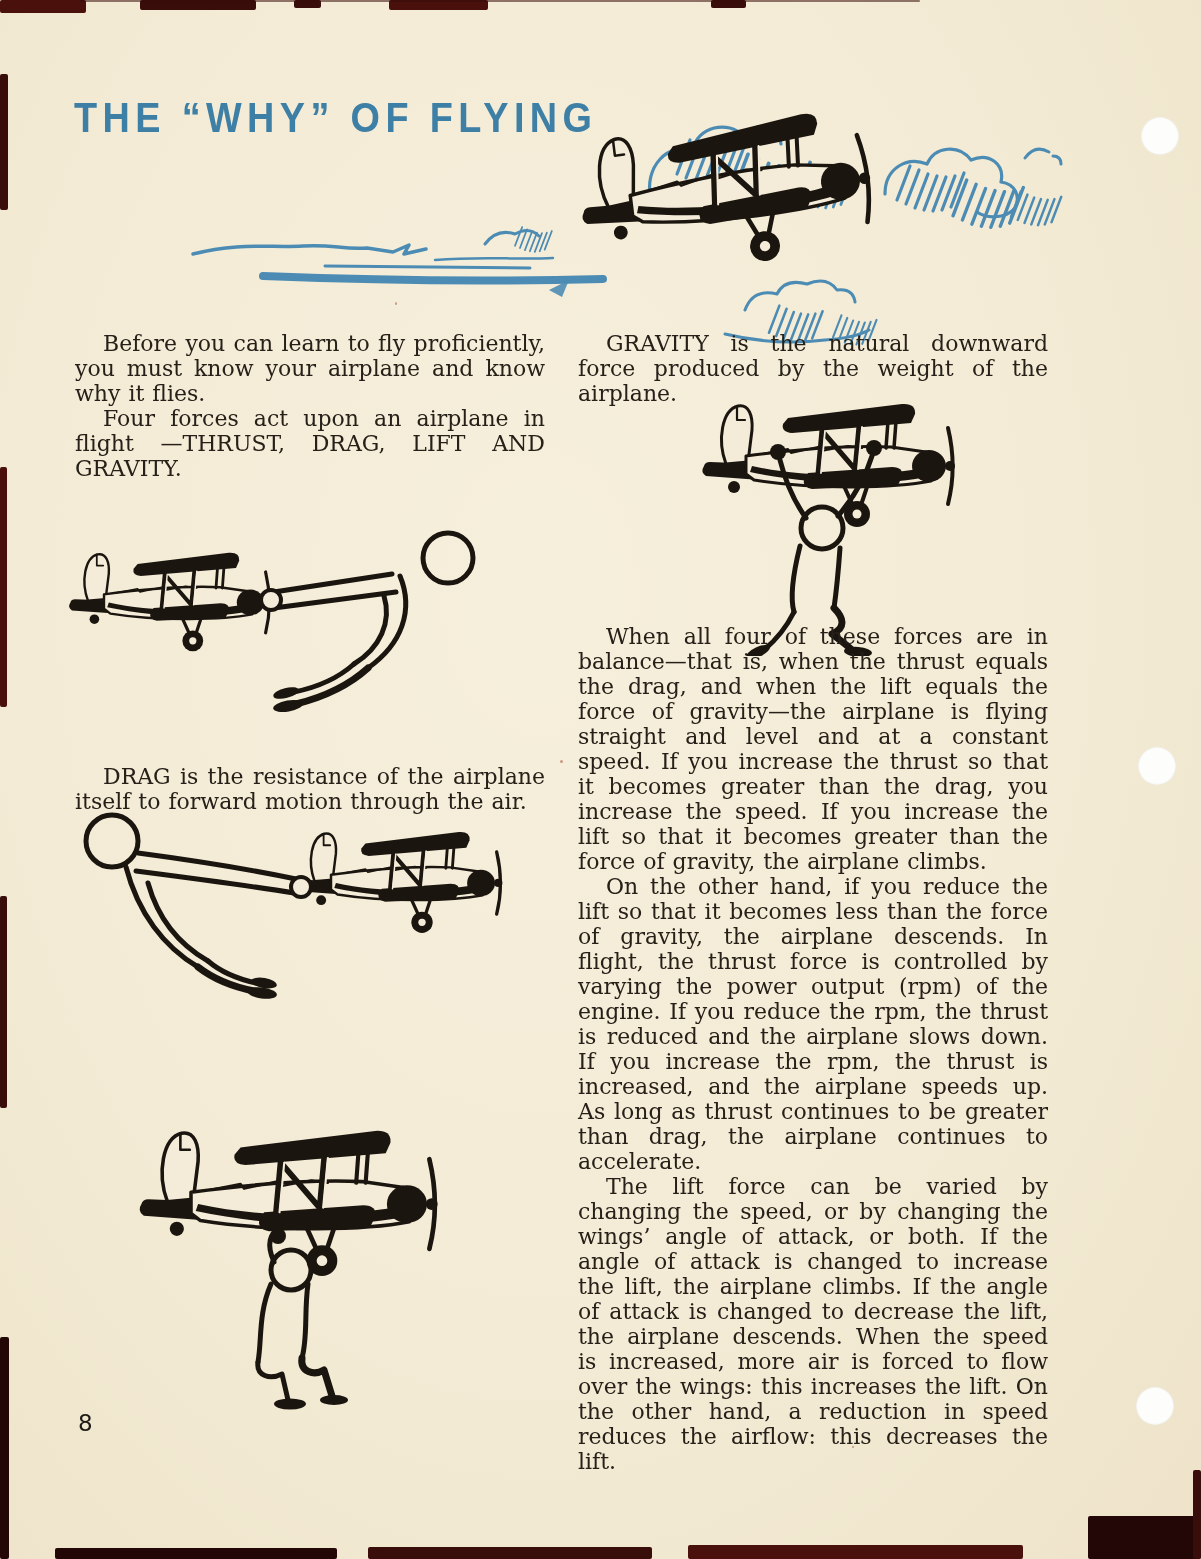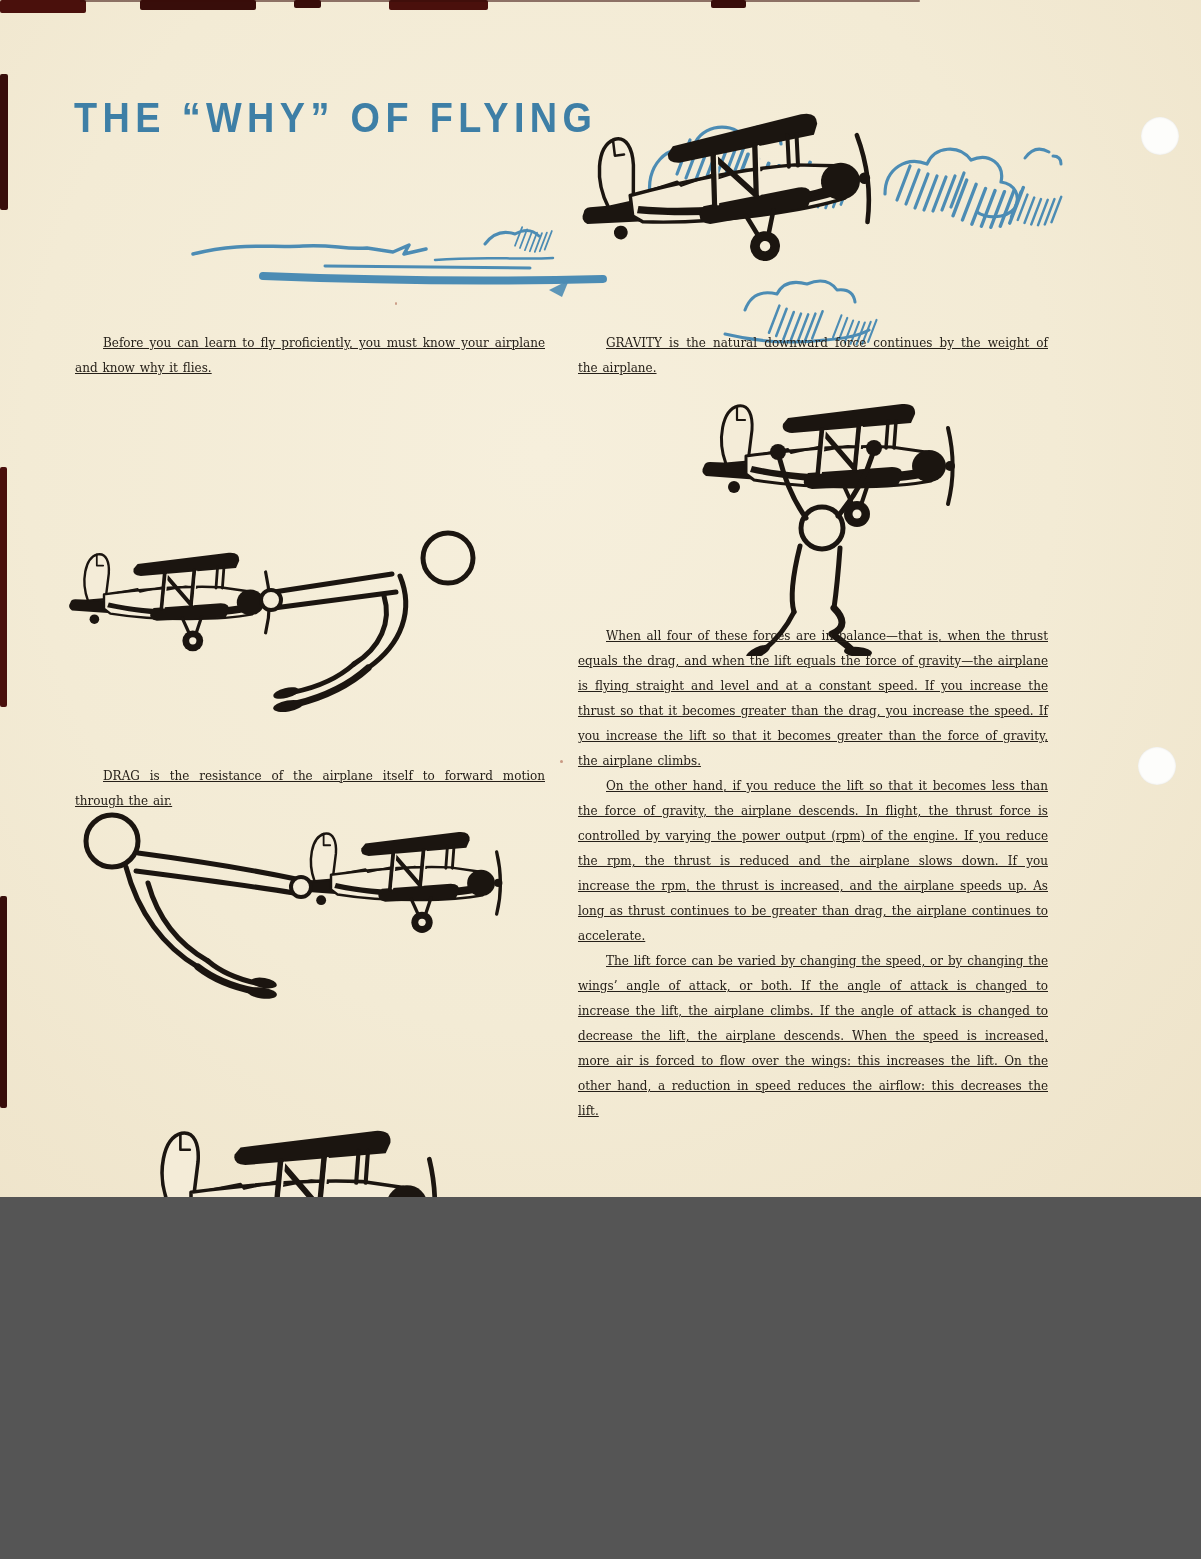--- a/index.html
+++ b/index.html
@@ -1,36 +1,35 @@
 <!DOCTYPE html>
 <html><head>
 <meta charset="utf-8">
 <style>
   html,body{margin:0;padding:0;background:#555;}
   .page{
-    position:relative;width:1201px;height:1197px;overflow:hidden;
+    position:relative;width:1201px;height:1559px;overflow:hidden;
     background:radial-gradient(ellipse at 45% 38%, #f6efdc 0%, #f3ebd5 55%, #eee3c9 100%);
     font-family:"DejaVu Serif", serif;
   }
   .edge{position:absolute;background:#380d0a;border-radius:2px;}
   .edge.dk{background:#230706;}
   .edge.rd{background:#4a100c;}
   .hole{position:absolute;width:38px;height:38px;border-radius:50%;background:#fdfdfb;box-shadow:inset 0 0 2px rgba(0,0,0,.12);}
   .speck{position:absolute;border-radius:50%;background:#a5543c;opacity:.55;}
   .title{
     position:absolute;left:74px;top:94px;margin:0;white-space:nowrap;
     font-family:"Liberation Sans", sans-serif;font-weight:700;font-size:42px;
     letter-spacing:6px;color:#3e7fa6;transform:scaleX(.9);transform-origin:left top;
   }
   .col{position:absolute;width:470px;}
   .col p{
     margin:0;text-indent:28px;text-align:justify;
-    font-size:12px;line-height:25px;color:#262019;
+    font-size:22px;line-height:25px;color:#262019;
     word-spacing:1px;
-    text-decoration:underline;
   }
   .illus{position:absolute;}
   .page-number{
     position:absolute;left:78px;top:1410px;
     font-family:"DejaVu Sans", sans-serif;font-size:23px;color:#1d1a16;
   }
   svg .ink{stroke:#1b1510;fill:none;stroke-linecap:round;stroke-linejoin:round;}
   svg .blue{stroke:#4c8cb4;fill:none;stroke-linecap:round;stroke-linejoin:round;}
 </style>
 </head>
@@ -117,20 +116,21 @@
     <use href="#hatch" transform="translate(648,242) scale(0.65)"></use>
     <use href="#hatch" transform="translate(330,154) scale(0.55)"></use>
     <path d="M364,218 l20,-10 l-7,17 z" fill="#4c8cb4" opacity=".9"></path>
     <g transform="translate(388,34) scale(1.15) rotate(-7 130 75)">
         <use href="#biplane"></use>
       </g>
   </svg>
 
   <div class="col" style="left:75px;top:331px">
     <p>Before you can learn to fly proficiently, you must know your airplane and know why it flies.</p>
+    <p>Four forces act upon an airplane in flight —THRUST, DRAG, LIFT AND GRAVITY.</p>
   </div>
 
   <svg class="illus" style="left:62px;top:518px" width="470" height="205" viewBox="0 0 470 205">
     <g transform="translate(2,22) scale(0.8)">
         <use href="#biplane"></use>
       </g>
     <g class="ink" stroke-width="5">
       <path d="M212,74 L330,56 M212,90 L334,74"></path>
       <circle cx="209" cy="82" r="10" fill="#f4ecd8" stroke-width="4"></circle>
       <circle cx="386" cy="40" r="25"></circle>
@@ -178,21 +178,21 @@
       <path d="M174,246 C172,260 186,264 196,258 L204,284" stroke-width="7"></path>
       <path d="M130,250 C128,264 142,268 154,262 L160,288"></path>
     </g>
     <ellipse cx="162" cy="292" rx="16" ry="5.5" fill="#1b1510"></ellipse>
     <ellipse cx="206" cy="288" rx="14" ry="5" fill="#1b1510"></ellipse>
   </svg>
 
   <div class="page-number">8</div>
 
   <div class="col" style="left:578px;top:331px">
-    <p>GRAVITY is the natural downward force continues by the weight of the airplane.</p>
+    <p>GRAVITY is the natural downward force produced by the weight of the airplane.</p>
   </div>
 
   <svg class="illus" style="left:628px;top:388px" width="410" height="268" viewBox="0 0 410 268">
     <g transform="translate(68,0)">
         <use href="#biplane"></use>
       </g>
     <circle cx="150" cy="64" r="8" fill="#1b1510"></circle>
     <circle cx="246" cy="60" r="8" fill="#1b1510"></circle>
     <g class="ink" stroke-width="5">
       <path d="M152,72 C158,96 168,116 178,130"></path>

